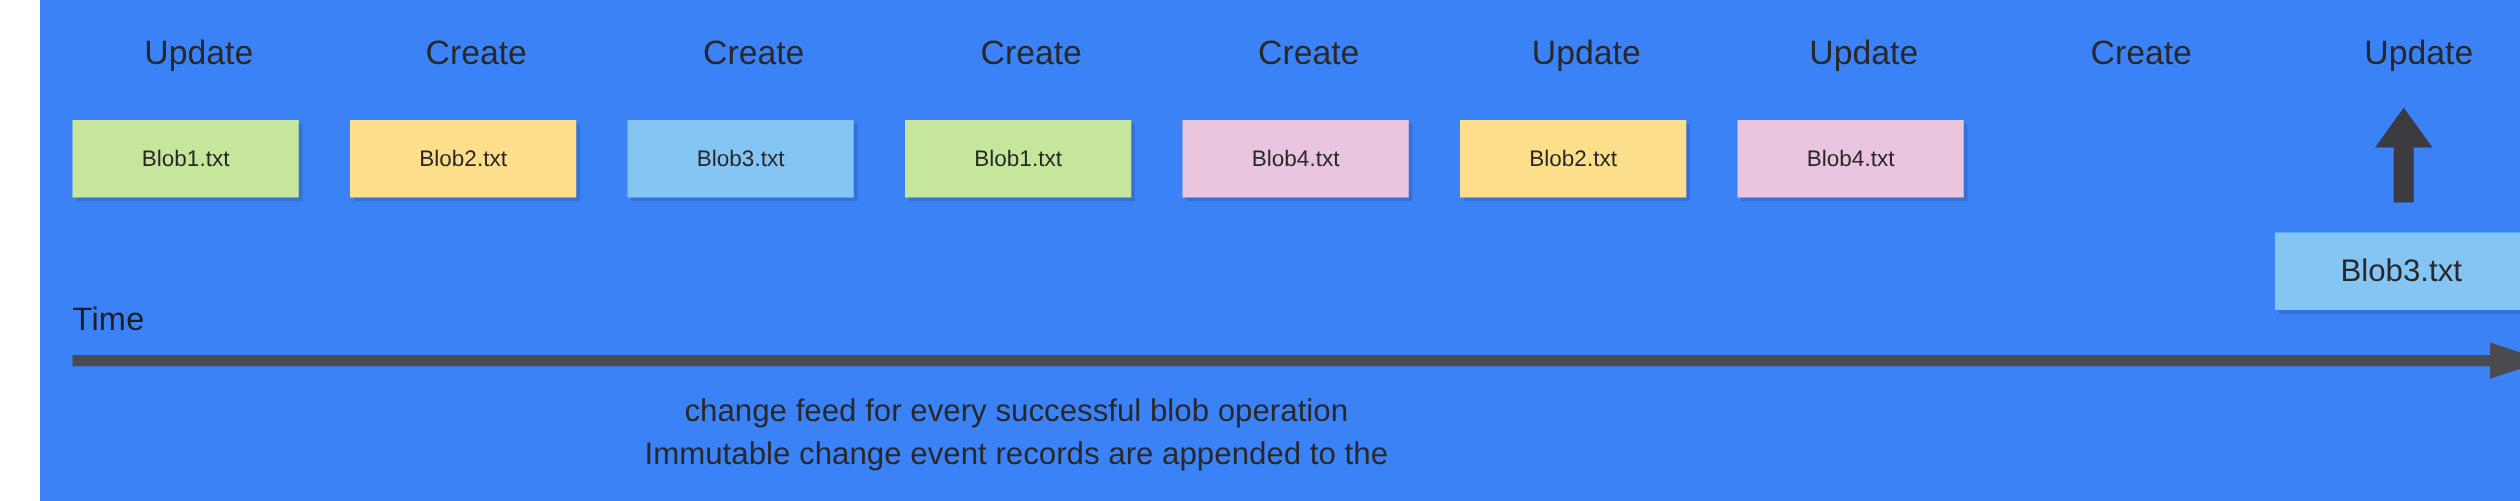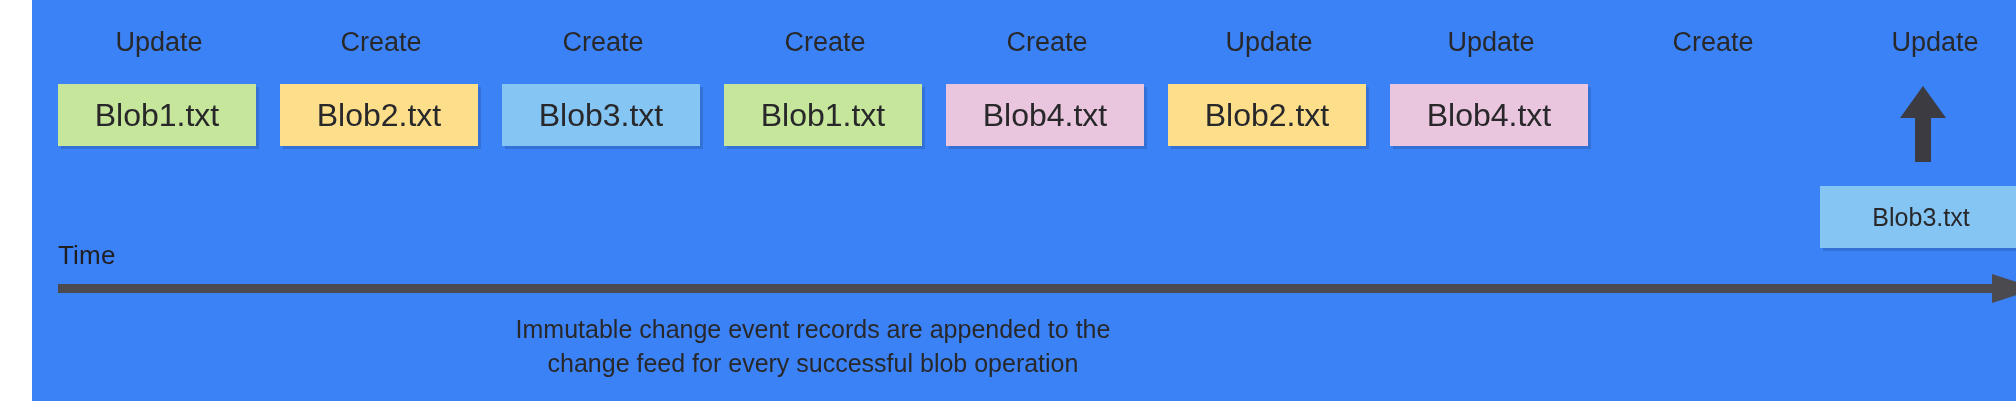--- a/index.html
+++ b/index.html
@@ -29,28 +29,28 @@
     font-size: 27px;
     line-height: 32px;
     color: #28282a;
     font-family: "Liberation Sans", sans-serif;
     white-space: nowrap;
   }
 
   
   .event-box {
     position: absolute;
-    top: 84px;
-    width: 198px;
+    top: 96px;
+    width: 181px;
     height: 62px;
     box-sizing: border-box;
     display: flex;
     align-items: center;
     justify-content: center;
-    font-size: 32px;
+    font-size: 18px;
     color: #28282a;
     box-shadow: 3px 3px 0 0 rgba(0,0,0,0.13);
     font-family: "Liberation Sans", sans-serif;
     white-space: nowrap;
   }
 
   
   .pending-box {
     position: absolute;
     left: 1788px;
@@ -143,17 +143,17 @@
 
   <div class="time-label">Time</div>
   <div class="time-axis">
     <svg width="1990" height="36" viewBox="0 0 1990 36" xmlns="http://www.w3.org/2000/svg">
       <rect x="6" y="12" width="1940" height="9" fill="#4a4a4f"></rect>
       <polygon points="1940,2 1985,16.5 1940,31" fill="#4a4a4f"></polygon>
     </svg>
   </div>
 
   <div class="caption">
+    <span class="caption-line">change feed for every successful blob operation</span>
     <span class="caption-line">Immutable change event records are appended to the</span>
-    <span class="caption-line">change feed for every successful blob operation</span>
   </div>
 
 </div>
 
 </body></html>

